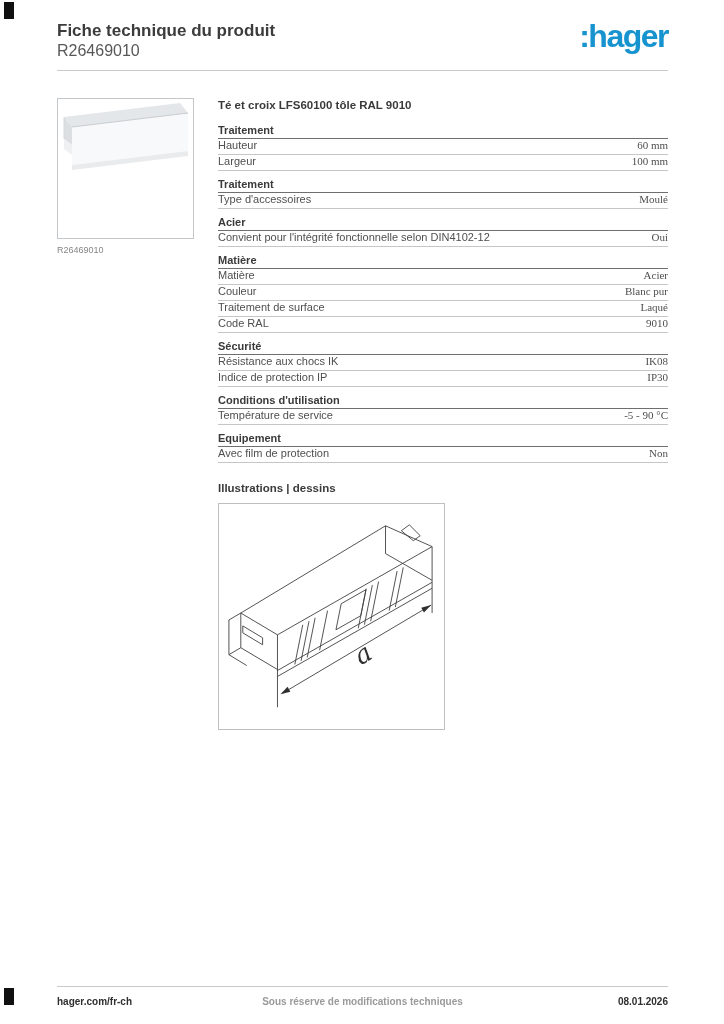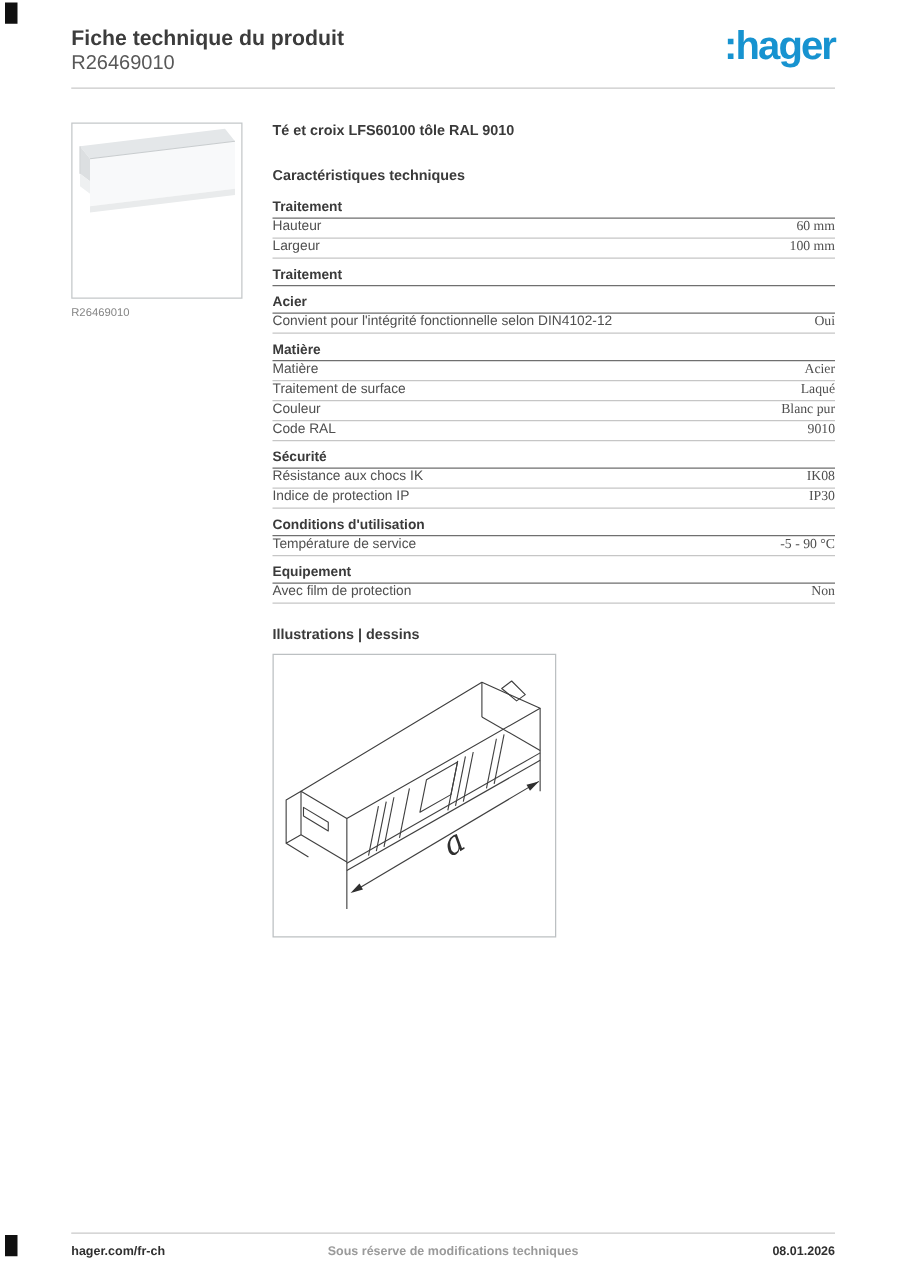--- a/index.html
+++ b/index.html
@@ -85,57 +85,60 @@
           <polygon points="14,66 130,52 130,57 14,71" fill="#e9ebec"></polygon>
           <polygon points="6,40 14,46 14,56 6,50" fill="#eef0f1"></polygon>
           <line x1="6" y1="18" x2="6" y2="40" stroke="#d4d7d9" stroke-width="1"></line>
         </svg>
       </div>
       <div class="product-caption">R26469010</div>
     </div>
 
     <div class="right-col">
       <div class="product-name">Té et croix LFS60100 tôle RAL 9010</div>
-      <div class="spec-heading">Caractéristiques techniques</div>
 
       <div class="spec-table">
           <div class="spec-section">
             <div class="spec-section-title">Traitement</div>
             <div class="spec-row">
               <span class="spec-label">Hauteur</span>
               <span class="spec-value">60 mm</span>
             </div>
             <div class="spec-row">
               <span class="spec-label">Largeur</span>
               <span class="spec-value">100 mm</span>
             </div>
           </div>
           <div class="spec-section">
             <div class="spec-section-title">Traitement</div>
+            <div class="spec-row">
+              <span class="spec-label">Type d'accessoires</span>
+              <span class="spec-value">Moulé</span>
+            </div>
           </div>
           <div class="spec-section">
             <div class="spec-section-title">Acier</div>
             <div class="spec-row">
               <span class="spec-label">Convient pour l'intégrité fonctionnelle selon DIN4102-12</span>
               <span class="spec-value">Oui</span>
             </div>
           </div>
           <div class="spec-section">
             <div class="spec-section-title">Matière</div>
             <div class="spec-row">
               <span class="spec-label">Matière</span>
               <span class="spec-value">Acier</span>
             </div>
             <div class="spec-row">
+              <span class="spec-label">Couleur</span>
+              <span class="spec-value">Blanc pur</span>
+            </div>
+            <div class="spec-row">
               <span class="spec-label">Traitement de surface</span>
               <span class="spec-value">Laqué</span>
-            </div>
-            <div class="spec-row">
-              <span class="spec-label">Couleur</span>
-              <span class="spec-value">Blanc pur</span>
             </div>
             <div class="spec-row">
               <span class="spec-label">Code RAL</span>
               <span class="spec-value">9010</span>
             </div>
           </div>
           <div class="spec-section">
             <div class="spec-section-title">Sécurité</div>
             <div class="spec-row">
               <span class="spec-label">Résistance aux chocs IK</span>

